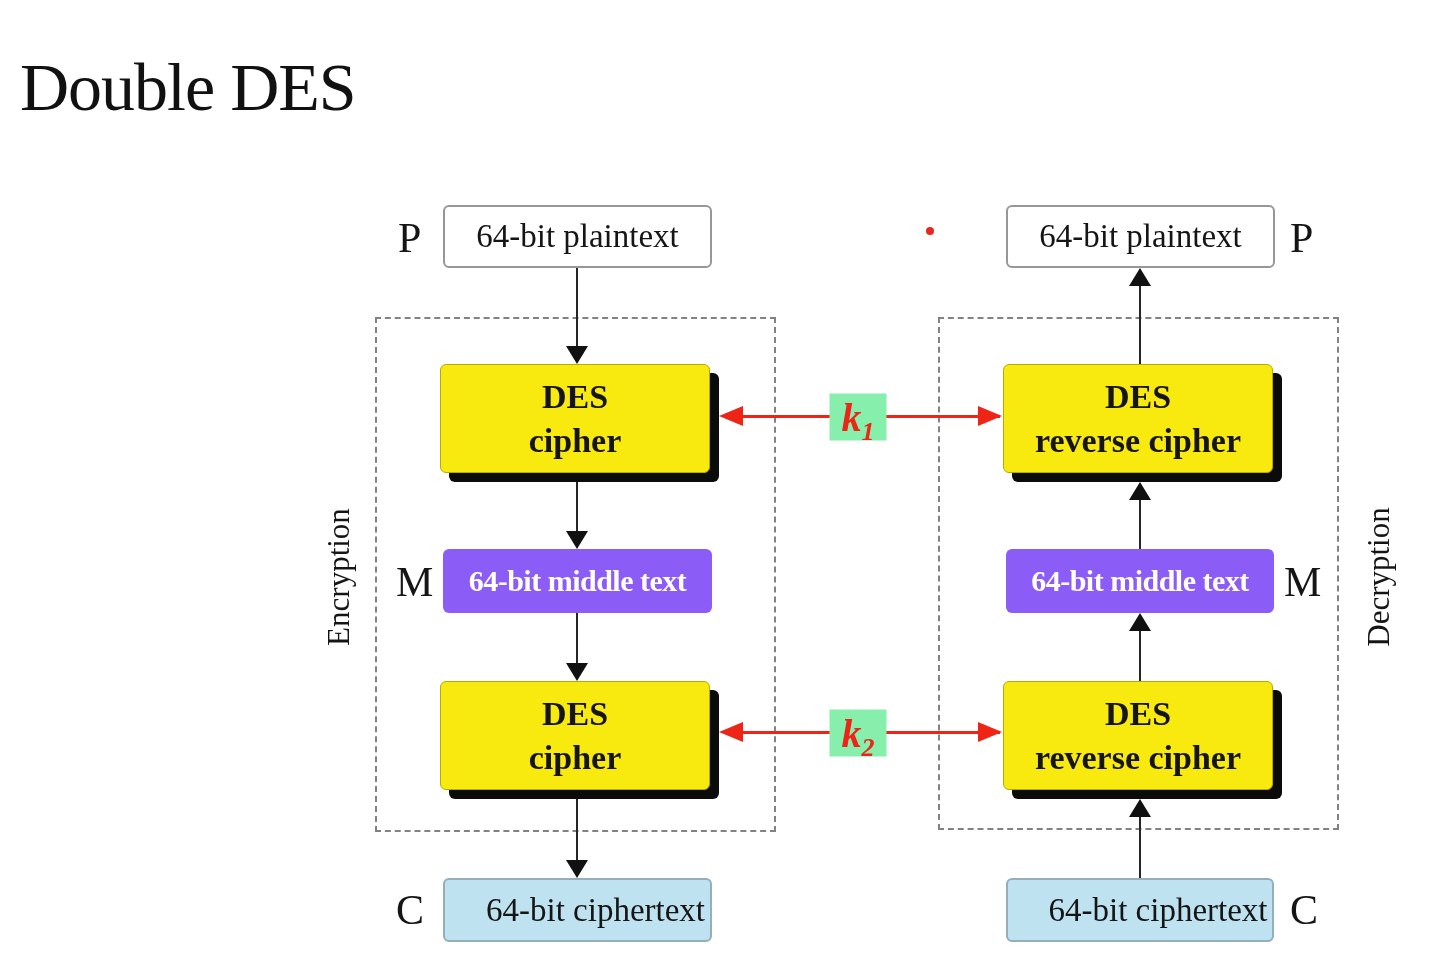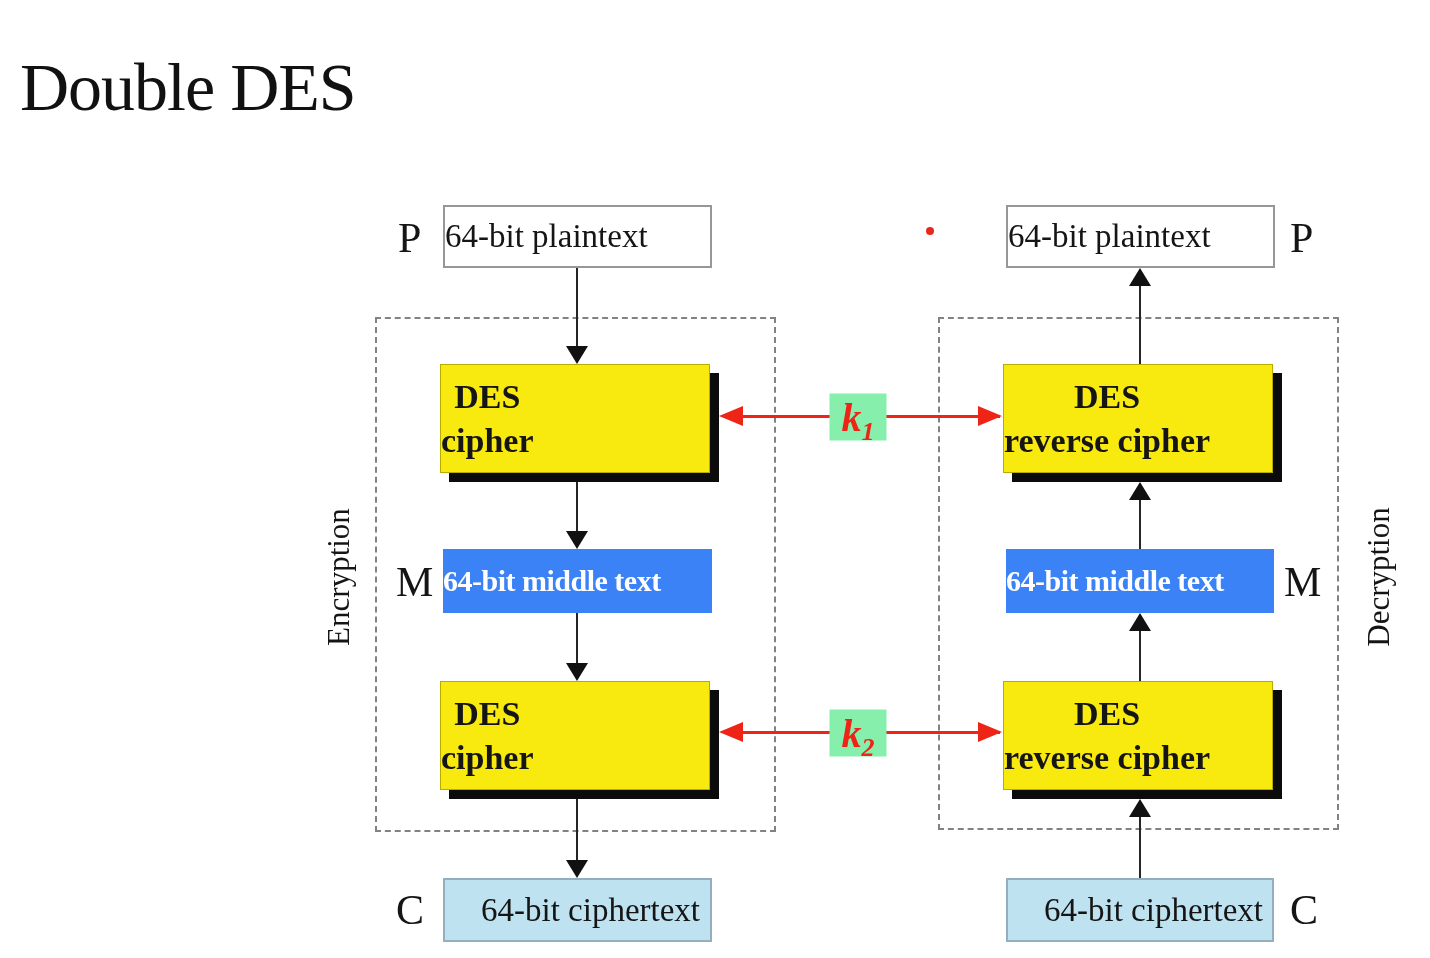--- a/index.html
+++ b/index.html
@@ -4,26 +4,26 @@
 <style>
   html,body{margin:0;padding:0;background:#fff;}
   #slide{position:relative;width:1430px;height:958px;background:#ffffff;overflow:hidden;
          font-family:"Liberation Serif", serif;}
   .title{position:absolute;left:20px;top:12px;font-family:Liberation Serif, serif;
          font-size:68px;letter-spacing:-1px;color:#111;margin-top:36px;}
   .bullet-row{position:absolute;left:56px;top:112px;display:flex;align-items:center;}
   .bullet-dot{width:20px;height:20px;border-radius:50%;background:#111;margin-right:26px;flex:0 0 auto;}
   .bullet-text{font-family:"Liberation Sans",sans-serif;font-size:54px;color:#111;letter-spacing:-1px;}
 
-  .box{position:absolute;display:flex;align-items:center;
-       text-align:center;color:#151515;box-sizing:border-box;}
+  .box{position:absolute;display:flex;align-items:center;justify-content:center;
+       text-align:center;color:#151515;box-sizing:border-box;border-radius:6px;}
   .plain{background:#ffffff;border:2px solid #979797;font-size:33px;}
   .yellow{background:#f8e90f;border:1px solid #b9ac00;font-size:34px;line-height:1.28;
           box-shadow:9px 9px 0 0 #0b0b0b;font-weight:bold;}
-  .blackbox{background:#3b82f6;color:#ffffff;font-weight:bold;font-size:30px;letter-spacing:-0.5px;}
+  .blackbox{background:#8b5cf6;color:#ffffff;font-weight:bold;font-size:30px;letter-spacing:-0.5px;}
   .cyan{background:#bfe2f0;border:2px solid #93aebc;font-size:33px;padding-left:36px;}
 
   .io-label{position:absolute;font-size:42px;color:#151515;}
   .rot-label{position:absolute;width:200px;height:36px;font-size:31px;color:#151515;
              text-align:center;transform:rotate(-90deg);}
   .dashed{position:absolute;border:2px dashed #828282;box-sizing:border-box;}
 
   .vline{position:absolute;width:2px;background:#252525;}
   .head-down{position:absolute;width:0;height:0;border-left:11px solid transparent;
              border-right:11px solid transparent;border-top:18px solid #111;}

